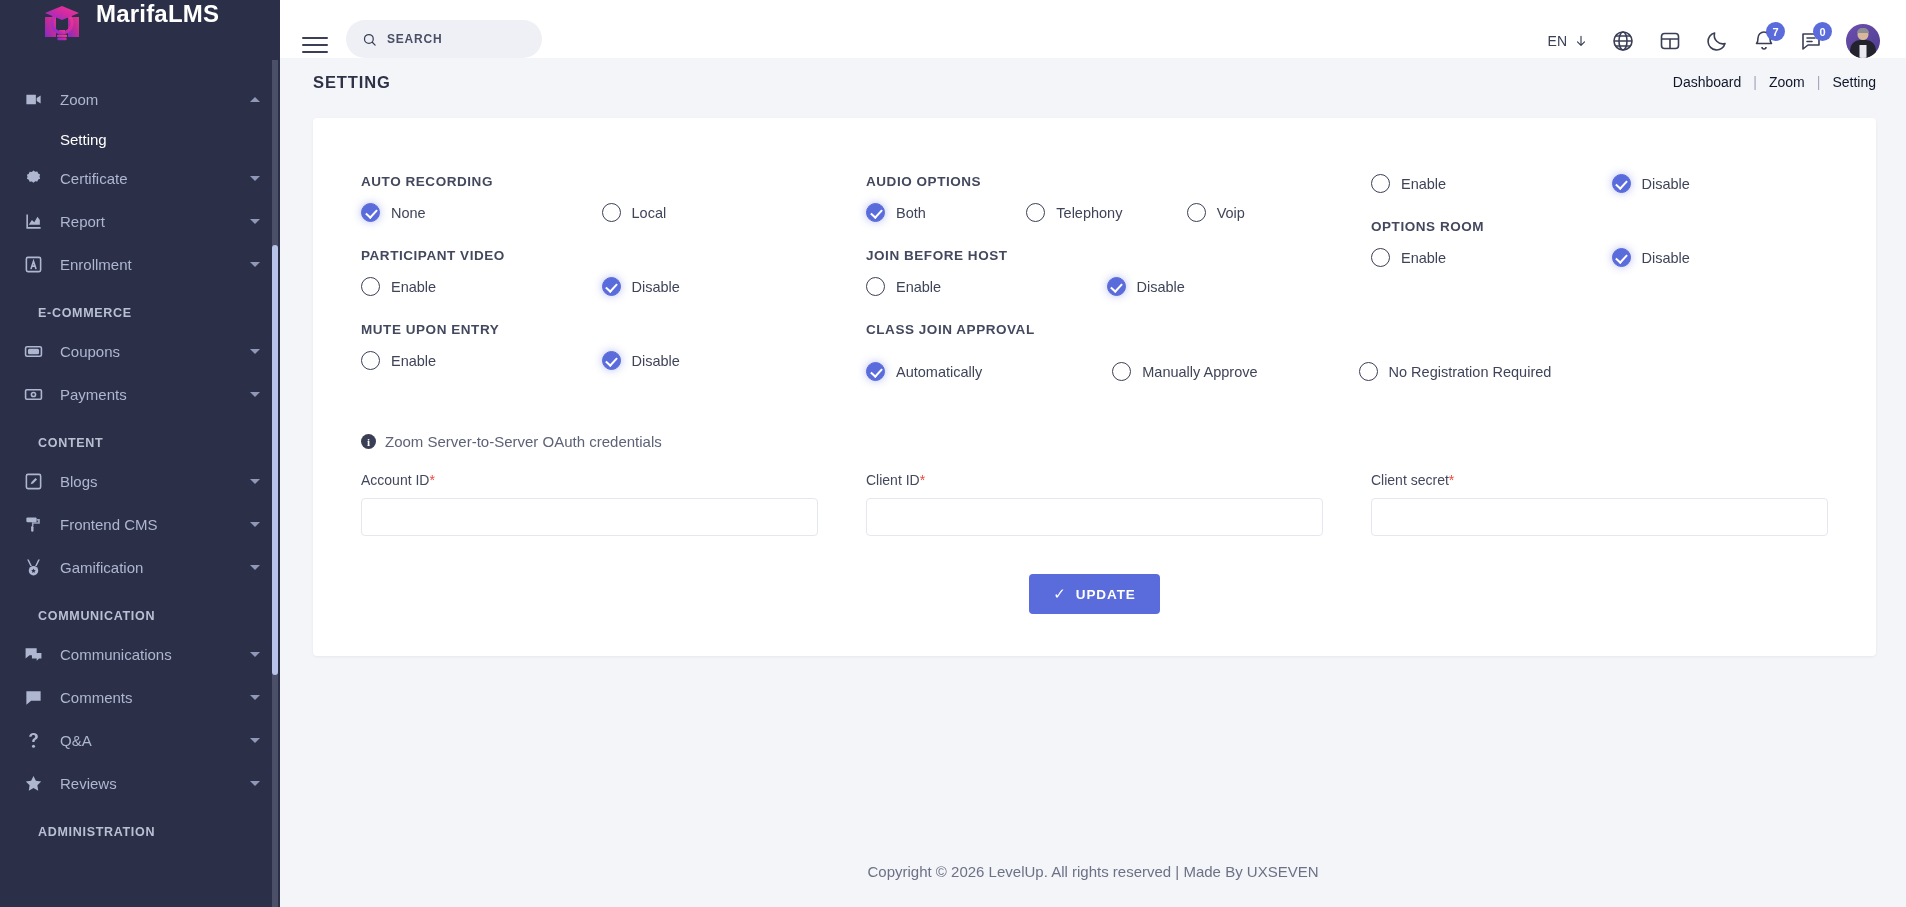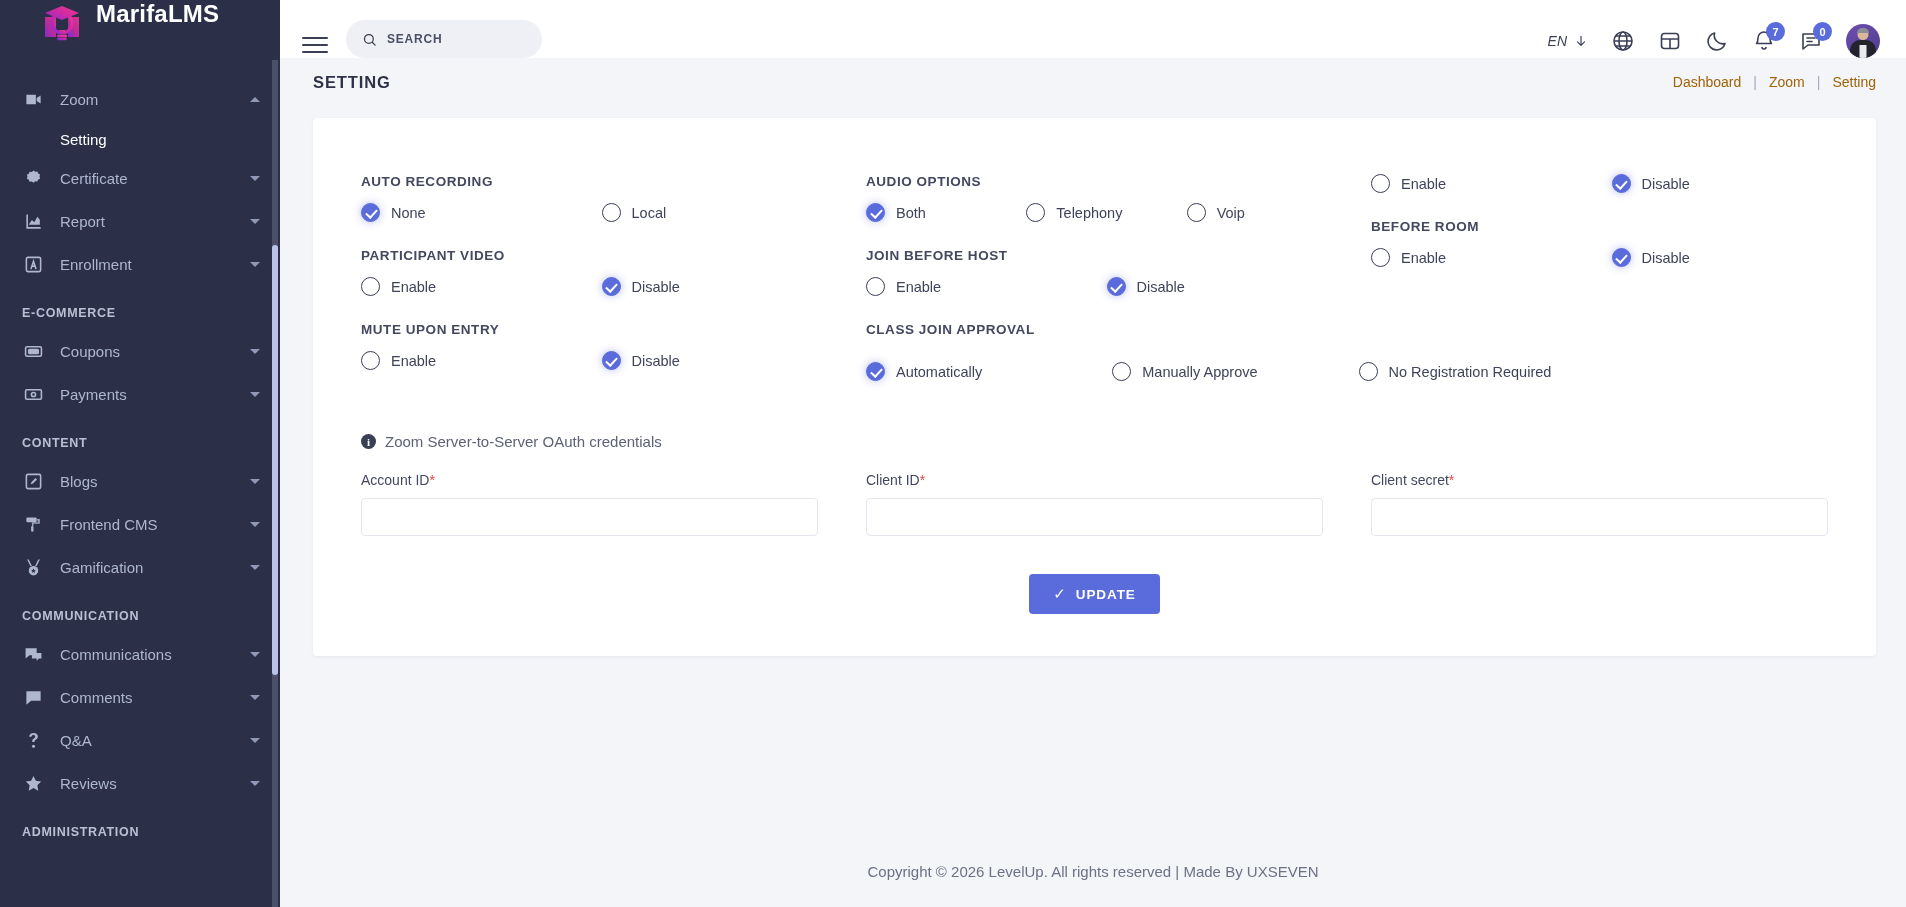--- a/index.html
+++ b/index.html
@@ -24,21 +24,21 @@
     display: flex; align-items: flex-start;
     padding-left: 38px; gap: 10px;
   }
   .brand-logo { width: 48px; height: 48px; flex: 0 0 48px; position: relative; }
   .brand-name {
     color: #ffffff; font-size: 24px; font-weight: 700; letter-spacing: .2px;
   }
   .nav { padding-top: 6px; }
   .nav-section {
     color: #b9c0d4; font-size: 12.5px; font-weight: 700;
-    letter-spacing: .7px; padding: 20px 0 10px 22px;
+    letter-spacing: .7px; padding: 20px 0 10px 38px;
   }
   .nav-item {
     display: flex; align-items: center;
     height: 43px; padding: 0 20px 0 22px;
     color: #aeb6d0; font-size: 15px;
     cursor: pointer; position: relative;
   }
   .nav-icon {
     width: 22px; height: 22px; flex: 0 0 22px;
     margin-right: 16px;
@@ -100,21 +100,21 @@
   }
   .search-box svg { width: 15px; height: 15px; color: #3a3f56; flex: 0 0 15px; }
   .search-text {
     font-size: 12px; font-weight: 600; letter-spacing: .8px;
     color: #4a4f66;
   }
   .topbar-spacer { flex: 1 1 auto; }
   .topbar-right { display: flex; align-items: center; gap: 23px; }
   .lang {
     display: flex; align-items: center; gap: 7px;
-    font-size: 14px; color: #3a3f56; cursor: pointer; font-style: italic;
+    font-size: 14px; color: #3a3f56; cursor: pointer;
   }
   .ticon { width: 24px; height: 24px; color: #3a3f56; cursor: pointer; position: relative; }
   .ticon svg { width: 24px; height: 24px; display: block; }
   .badge {
     position: absolute; top: -7px; right: -9px;
     min-width: 19px; height: 19px; padding: 0 5px;
     border-radius: 10px; background: #5a6bdb; color: #fff;
     font-size: 11px; font-weight: 700;
     display: flex; align-items: center; justify-content: center;
   }
@@ -149,21 +149,21 @@
   }
   .page-title {
     font-size: 16.5px; font-weight: 600; letter-spacing: .9px; color: #2f3247;
   }
   .breadcrumb {
     margin-left: auto;
     display: flex; align-items: center; gap: 12px;
     font-size: 14px; color: #5d6277;
   }
   .breadcrumb .sep { color: #a4a9bb; }
-  .breadcrumb a { color: #a16207; text-decoration: none; cursor: pointer; }
+  .breadcrumb a { color: #0f172a; text-decoration: none; cursor: pointer; }
 
   
   .scrollarea { flex: 1 1 auto; overflow: hidden; }
   .card {
     margin: 12px 30px 0 33px;
     background: #ffffff;
     border-radius: 4px;
     box-shadow: 0 1px 3px rgba(20,25,60,.06);
     padding: 56px 0 42px 0;
   }
@@ -625,21 +625,21 @@
             <label class="opt">
               <span class="radio"></span>
               <span>Enable</span>
             </label>
             <label class="opt">
               <span class="radio checked"></span>
               <span>Disable</span>
             </label>
           </div>
 
-          <div class="group-title mt">BEFORE ROOM</div>
+          <div class="group-title mt">OPTIONS ROOM</div>
           <div class="opts two">
             <label class="opt">
               <span class="radio"></span>
               <span>Enable</span>
             </label>
             <label class="opt">
               <span class="radio checked"></span>
               <span>Disable</span>
             </label>
           </div>

